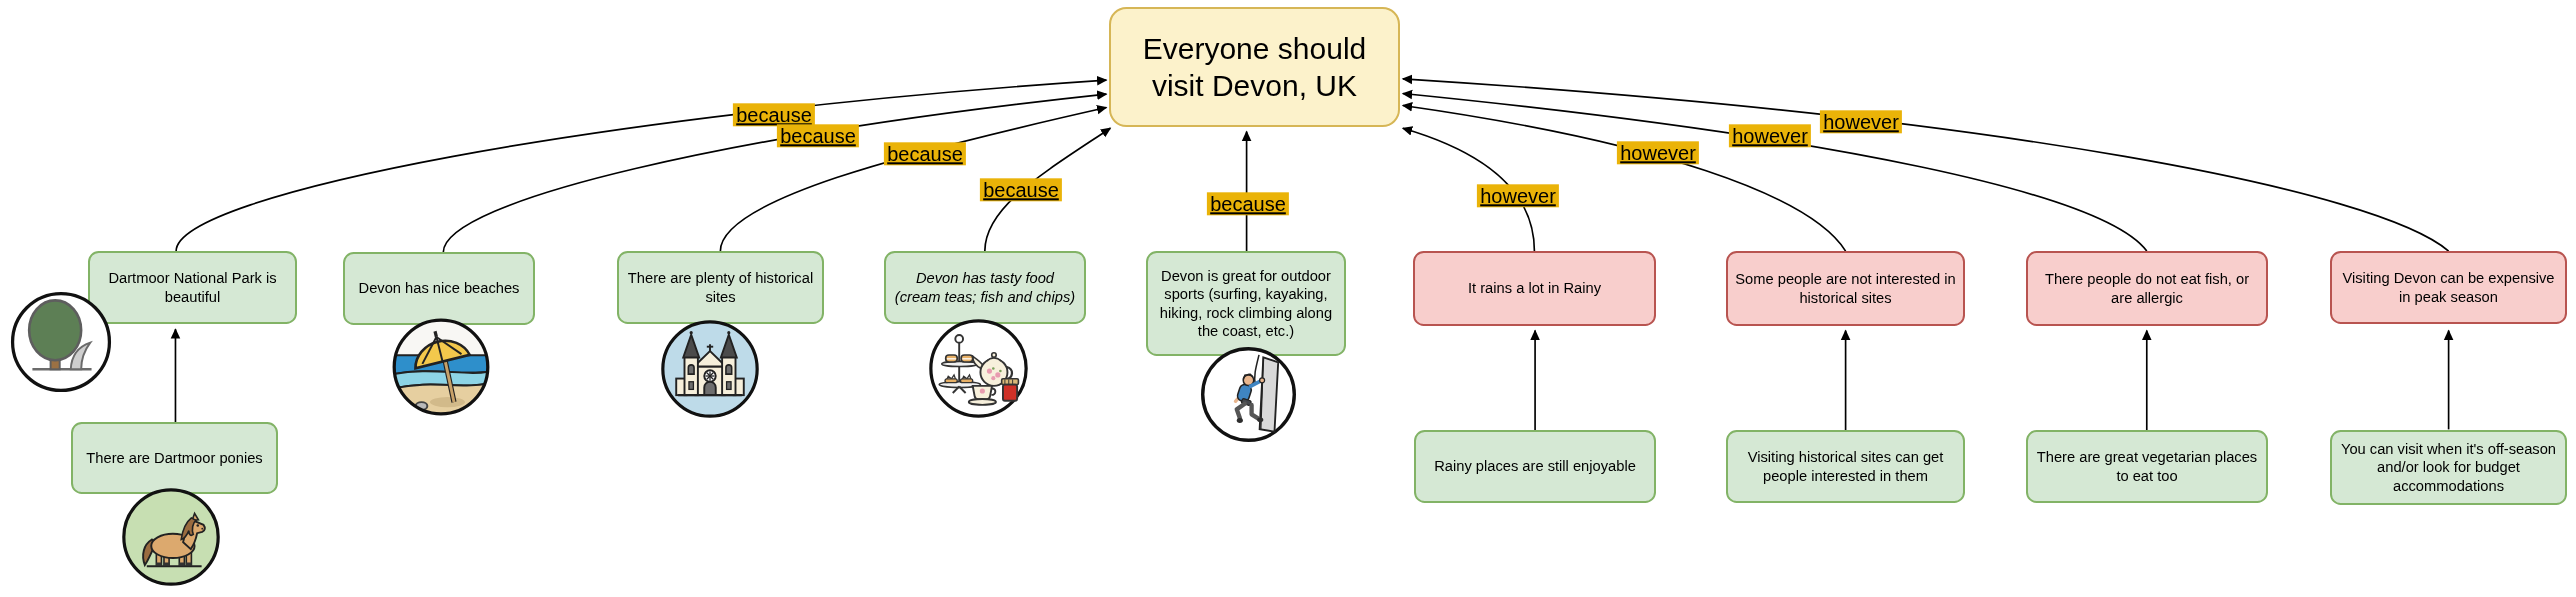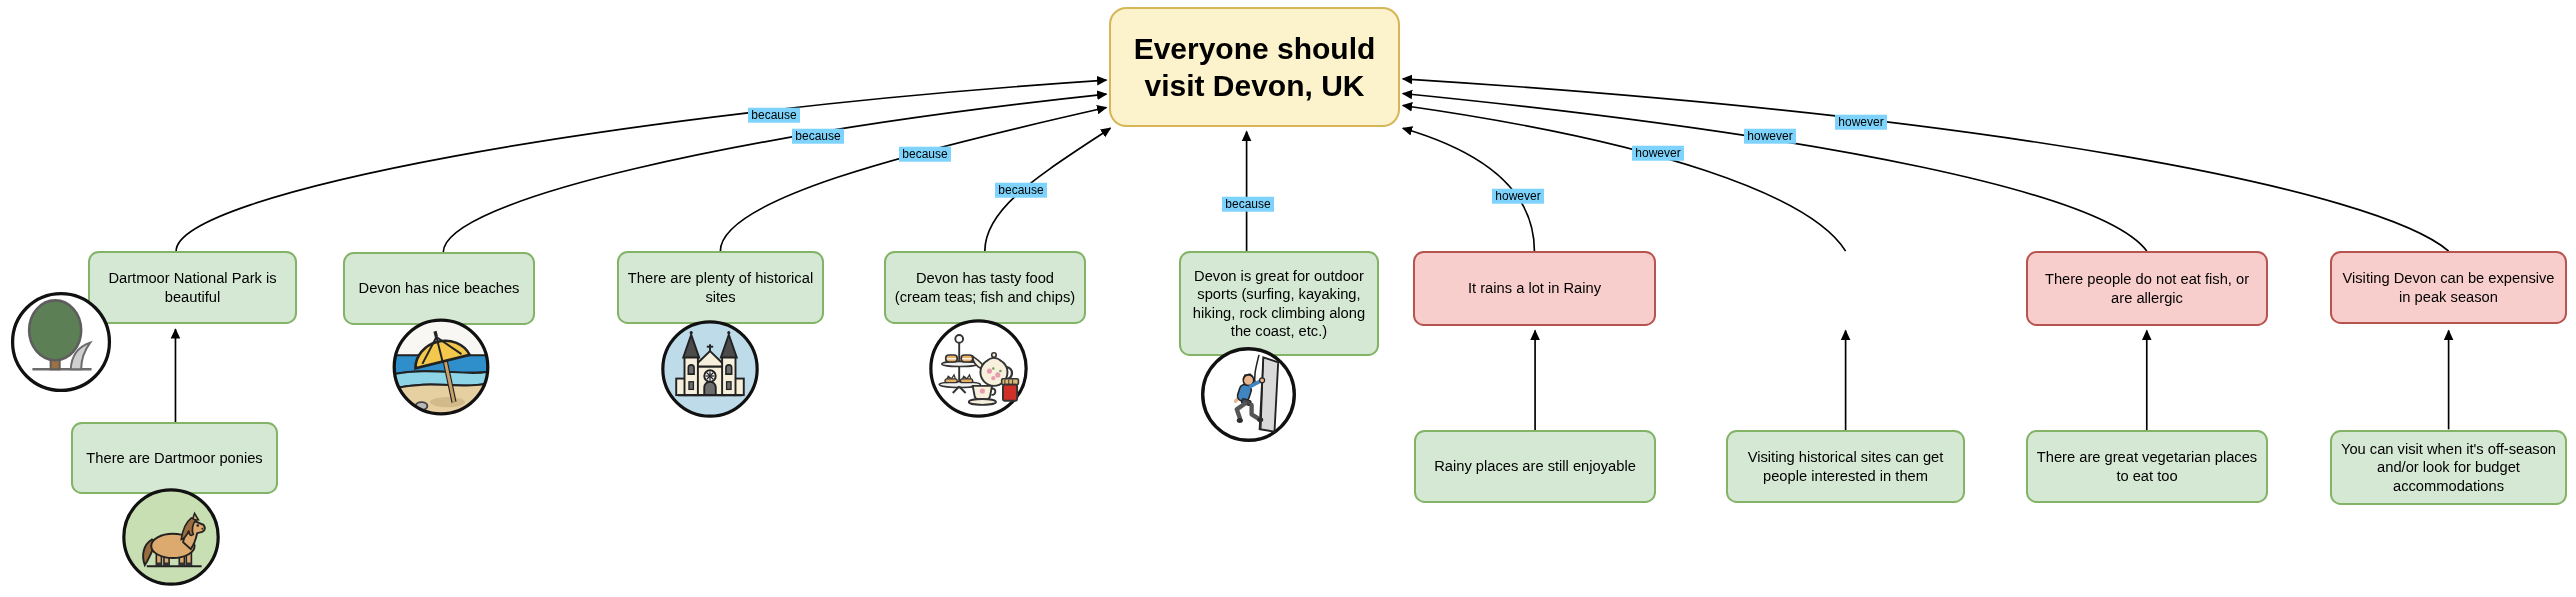--- a/index.html
+++ b/index.html
@@ -3,23 +3,23 @@
 <meta charset="utf-8">
 <style>
   html,body{margin:0;padding:0;background:#ffffff;}
   #canvas{position:relative;width:2576px;height:597px;background:#ffffff;overflow:hidden;
           font-family:"Liberation Sans", sans-serif;color:#000;}
   #edges{position:absolute;left:0;top:0;z-index:1;}
   .node{position:absolute;display:flex;align-items:center;justify-content:center;text-align:center;
         box-sizing:border-box;font-size:14.7px;line-height:1.24;padding:4px 5.3px;z-index:2;}
   .support{background:#d5e8d4;border:2.3px solid #82b366;border-radius:10.7px;}
   .objection{background:#f8cecc;border:2.3px solid #b85450;border-radius:10.7px;}
-  .central{background:#fcf2cb;border:2.7px solid #d6b656;border-radius:17.4px;font-size:30px;line-height:1.24;z-index:2;font-weight:bold;}
-  .edge-label{position:absolute;transform:translate(-50%,-50%);background:#7dd3fc;font-size:12px;
-              line-height:1.1;padding:0.7px 3.3px;z-index:4;white-space:nowrap;}
+  .central{background:#fcf2cb;border:2.7px solid #d6b656;border-radius:17.4px;font-size:30px;line-height:1.24;z-index:2;}
+  .edge-label{position:absolute;transform:translate(-50%,-50%);background:#eab308;font-size:20px;
+              line-height:1.1;padding:0.7px 3.3px;z-index:4;white-space:nowrap;text-decoration:underline;}
   .icon{position:absolute;z-index:3;}
 </style>
 </head>
 <body>
 
 <div id="canvas">
 
   <svg id="edges" width="2576" height="597" viewBox="0 0 3856 894">
     <defs>
       <marker id="arr" viewBox="0 0 10 10" refX="8.6" refY="5" markerWidth="6.5" markerHeight="6.5" orient="auto-start-reverse">
@@ -50,29 +50,32 @@
 
   <div class="node support" style="left:88px;top:251px;width:209px;height:73px;">
     <span>Dartmoor National Park is beautiful</span>
   </div>
   <div class="node support" style="left:343px;top:252px;width:192px;height:73px;">
     <span>Devon has nice beaches</span>
   </div>
   <div class="node support" style="left:617px;top:251px;width:207px;height:73px;">
     <span>There are plenty of historical sites</span>
   </div>
-  <div class="node support" style="left:884px;top:251px;width:202px;height:73px;">
+  <div class="node support" style="left:884px;top:251px;width:202px;height:73px;font-style:italic;">
     <span>Devon has tasty food (cream teas; fish and chips)</span>
   </div>
-  <div class="node support" style="left:1146px;top:251px;width:200px;height:105px;margin-left:33px;">
+  <div class="node support" style="left:1146px;top:251px;width:200px;height:105px;">
     <span>Devon is great for outdoor sports (surfing, kayaking, hiking, rock climbing along the coast, etc.)</span>
   </div>
 
   <div class="node objection" style="left:1413px;top:251px;width:243px;height:75px;">
     <span>It rains a lot in Rainy</span>
+  </div>
+  <div class="node objection" style="left:1726px;top:251px;width:239px;height:75px;">
+    <span>Some people are not interested in historical sites</span>
   </div>
   <div class="node objection" style="left:2026px;top:251px;width:242px;height:75px;">
     <span>There people do not eat fish, or are allergic</span>
   </div>
   <div class="node support" style="left:71px;top:422px;width:207px;height:72px;">
     <span>There are Dartmoor ponies</span>
   </div>
 
   <div class="node objection" style="left:2330px;top:251px;width:237px;height:73px;">
     <span>Visiting Devon can be expensive in peak season</span>

